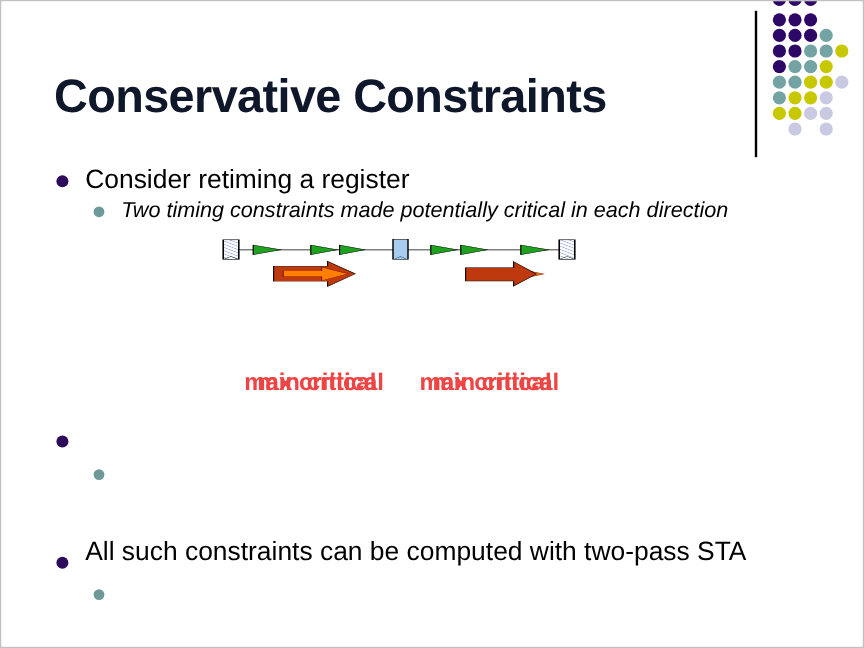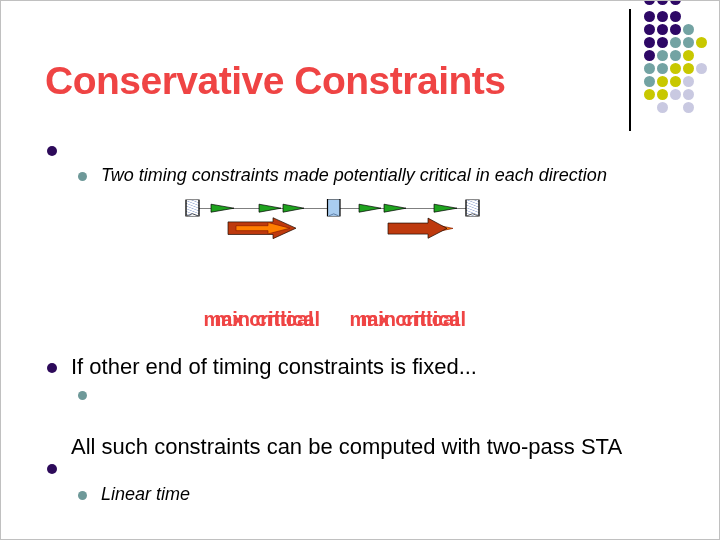--- a/index.html
+++ b/index.html
@@ -4,21 +4,21 @@
 <style>
   html,body{margin:0;padding:0;background:#888;}
   .slide{
     position:relative;width:718px;height:538px;margin:0 auto;
     background:#ffffff;border:1px solid #c0c0c0;overflow:hidden;
     font-family:"Liberation Sans","DejaVu Sans",sans-serif;color:#000;
   }
   .title{
     position:absolute;left:44px;top:58px;
     font-size:39px;font-weight:bold;letter-spacing:-0.5px;
-    color:#ef4444;white-space:nowrap;
+    color:#0f172a;white-space:nowrap;
   }
   
   .vline{position:absolute;left:628px;top:8px;width:2px;height:122px;background:#000;}
   .dot{position:absolute;width:11px;height:11px;border-radius:50%;}
   
   .brow{position:absolute;white-space:nowrap;}
   .brow.l1{font-size:22px;left:70px;}
   .brow.l2{font-size:18px;left:100px;font-style:italic;}
   .marker{position:absolute;border-radius:50%;}
   .marker.m1{width:10px;height:10px;background:#2d0a5a;left:46px;}
@@ -72,34 +72,33 @@
       <div class="dot" style="left: 656px; top: 88px; background: rgb(200, 200, 0);"></div>
       <div class="dot" style="left: 669px; top: 88px; background: rgb(201, 201, 225);"></div>
       <div class="dot" style="left: 682px; top: 88px; background: rgb(201, 201, 225);"></div>
       <div class="dot" style="left: 656px; top: 101px; background: rgb(201, 201, 225);"></div>
       <div class="dot" style="left: 682px; top: 101px; background: rgb(201, 201, 225);"></div>
     </div>
 
   <div class="title">Conservative Constraints</div>
 
   <div class="marker m1" style="top:145px"></div>
+  <div class="brow l1" style="top:136px">Consider retiming a register</div>
 
   <div class="marker m2" style="top:171px"></div>
   <div class="brow l2" style="top:164px">Two timing constraints made potentially critical in each direction</div>
 
   <div class="marker m1" style="top:362px"></div>
-  <div class="brow l1" style="top:353px">If other end of timing constraints is fixed...</div>
 
   <div class="marker m2" style="top:390px"></div>
 
   <div class="marker m1" style="top:463px"></div>
-  <div class="brow l1" style="top:433px">All such constraints can be computed with two-pass STA</div>
+  <div class="brow l1" style="top:446px">All such constraints can be computed with two-pass STA</div>
 
   <div class="marker m2" style="top:490px"></div>
-  <div class="brow l2" style="top:483px">Linear time</div>
 
   <svg class="diagram-svg" width="325" height="120" viewBox="175 195 325 315" preserveAspectRatio="none">
     <defs>
       <pattern id="hatch" width="5" height="5" patternUnits="userSpaceOnUse" patternTransform="rotate(45)">
         <rect width="5" height="5" fill="#ffffff"></rect>
         <line x1="0" y1="0" x2="5" y2="0" stroke="#9fb0d8" stroke-width="2.4"></line>
       </pattern>
     </defs>
 
     <line x1="198" y1="227" x2="465" y2="227" stroke="#000" stroke-width="1.5"></line>

